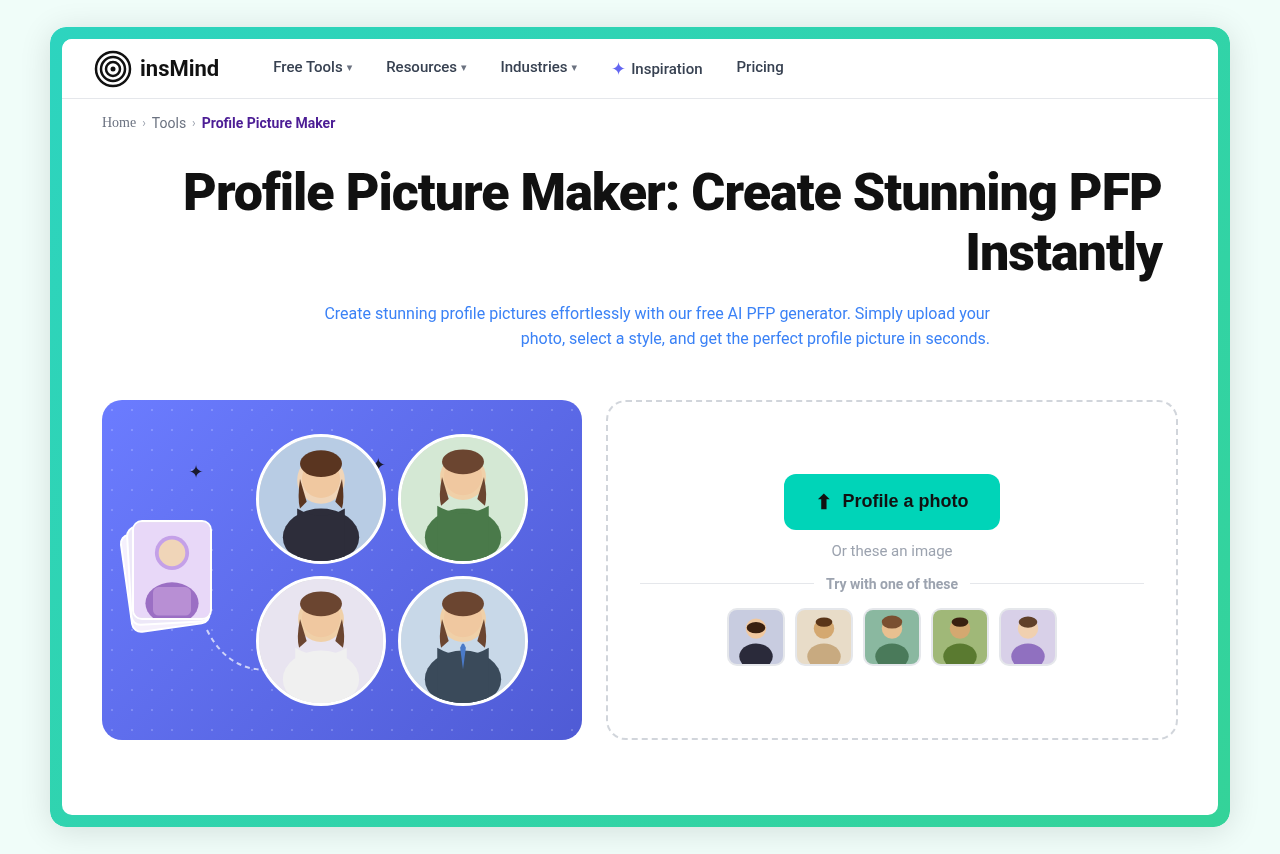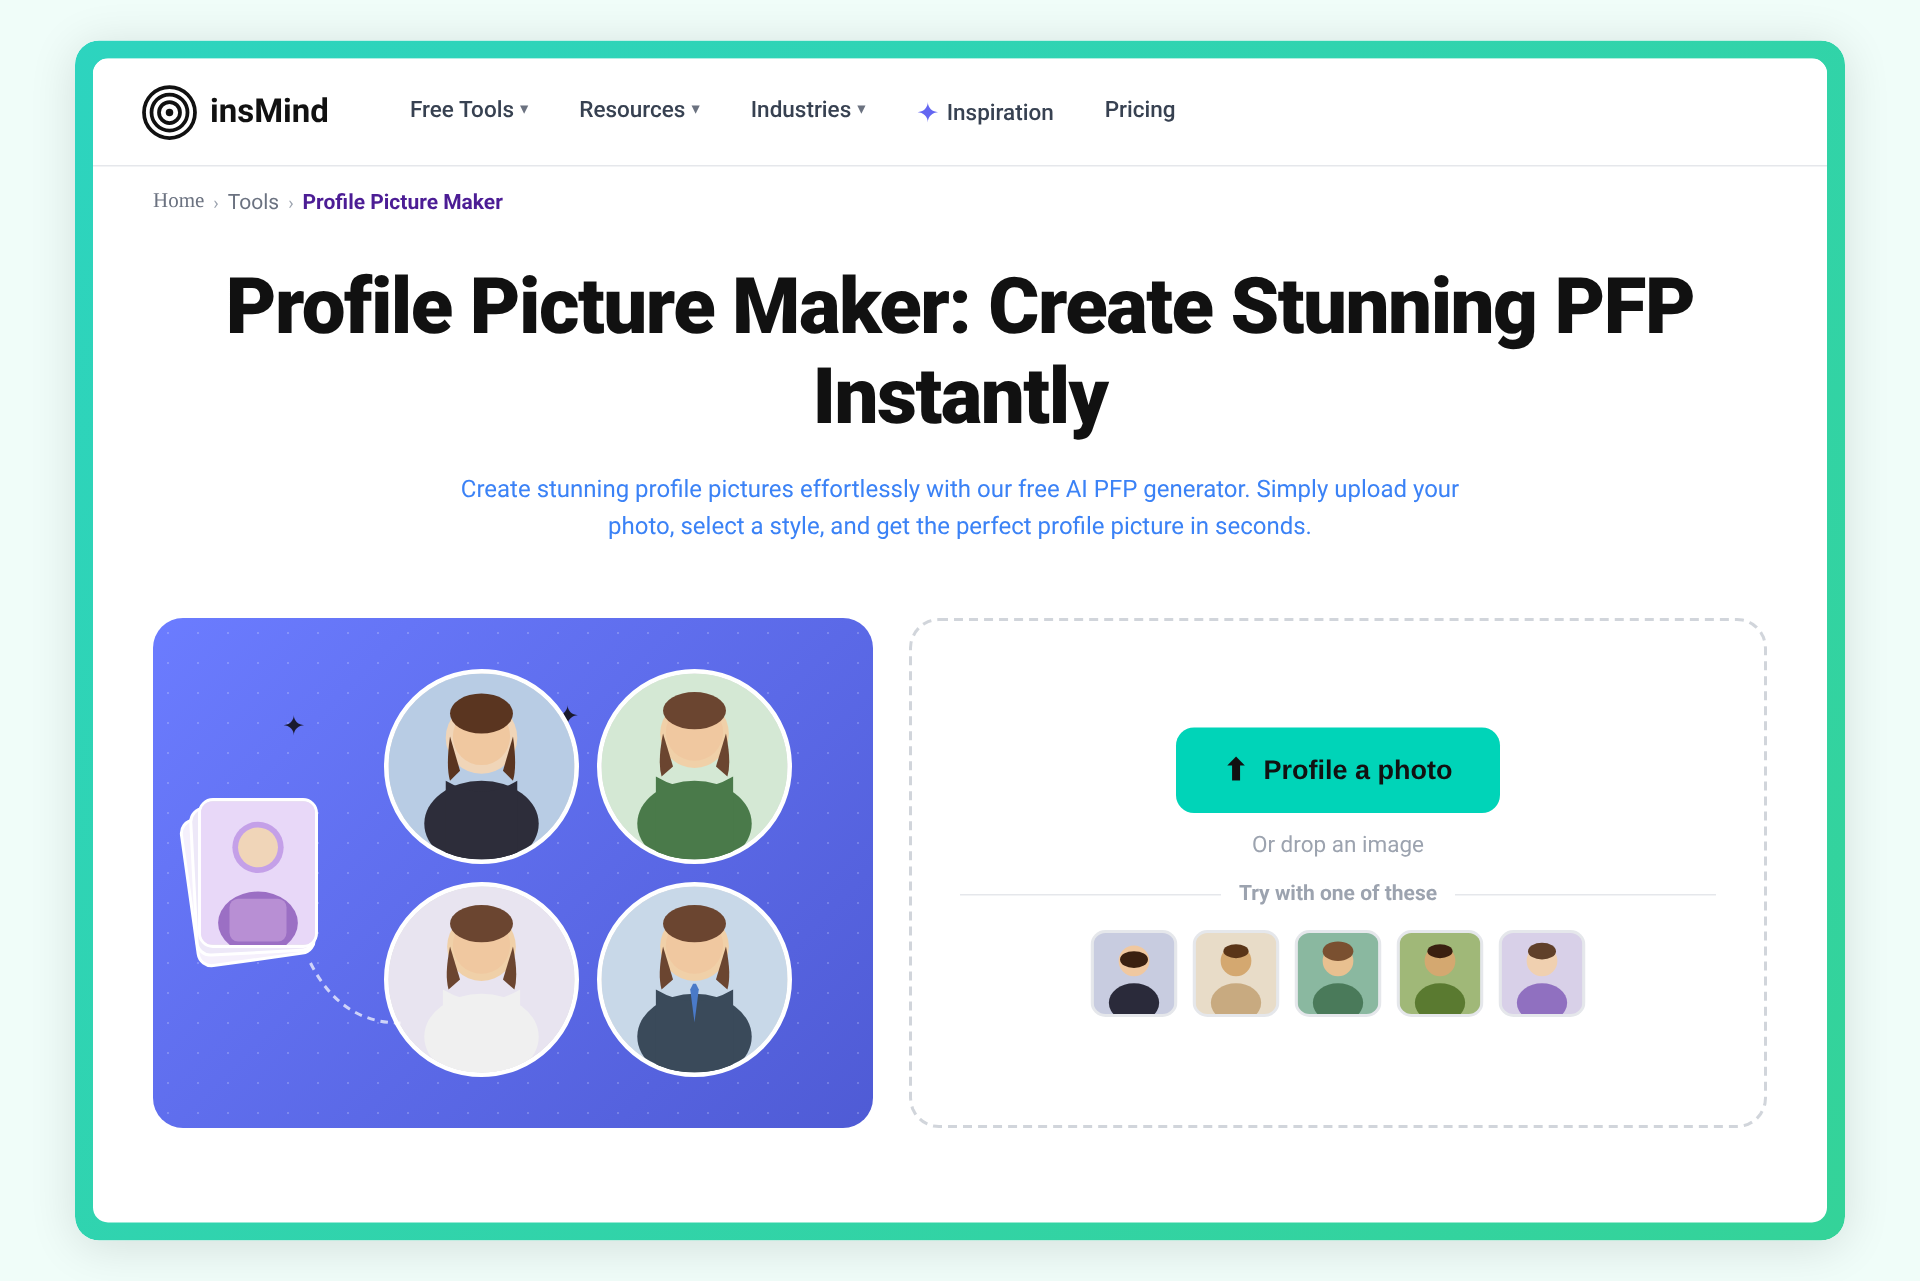--- a/index.html
+++ b/index.html
@@ -38,21 +38,21 @@
       margin: 12px;
       border-radius: 10px;
       min-height: 776px;
       overflow: hidden;
     }
     
     nav {
       display: flex;
       align-items: center;
       padding: 0 32px;
-      height: 72px;
+      height: 60px;
       border-bottom: 1px solid #e5e7eb;
       background: white;
     }
     .logo {
       display: flex;
       align-items: center;
       gap: 8px;
       margin-right: 40px;
       text-decoration: none;
     }
@@ -110,22 +110,22 @@
       align-items: center;
       gap: 6px;
       padding: 16px 40px 8px;
       font-size: 14px;
       color: #6b7280;
     }
     .breadcrumb-sep { color: #9ca3af; font-size: 12px; }
     .breadcrumb-current { font-weight: 700; color: #4c1d95; }
     
     .hero {
-      text-align: center;
-      padding: 24px 28px 32px;
+      text-align: right;
+      padding: 24px 56px 32px;
     }
     .hero h1 {
       font-size: 52px;
       font-weight: 900;
       color: #111;
       line-height: 1.15;
       margin-bottom: 18px;
       letter-spacing: -1px;
     }
     .hero p {
@@ -421,21 +421,21 @@
           <path d="M10 10 Q30 50 70 50" stroke="white" stroke-width="2" fill="none" stroke-dasharray="5,4"></path>
         </svg>
       </div>
 
       <div class="right-panel">
         <button class="upload-btn">
           <span class="upload-icon">⬆</span>
           <span>Profile a photo</span>
         </button>
 
-        <p class="drop-text">Or drop an image</p>
+        <p class="drop-text">Or these an image</p>
 
         <div class="try-divider">
           <span class="try-label">Try with one of these</span>
         </div>
 
         <div class="sample-photos">
 
           <div class="sample-thumb">
             <svg viewBox="0 0 58 58" xmlns="http://www.w3.org/2000/svg">
               <rect width="58" height="58" fill="#c8cce0"></rect>

